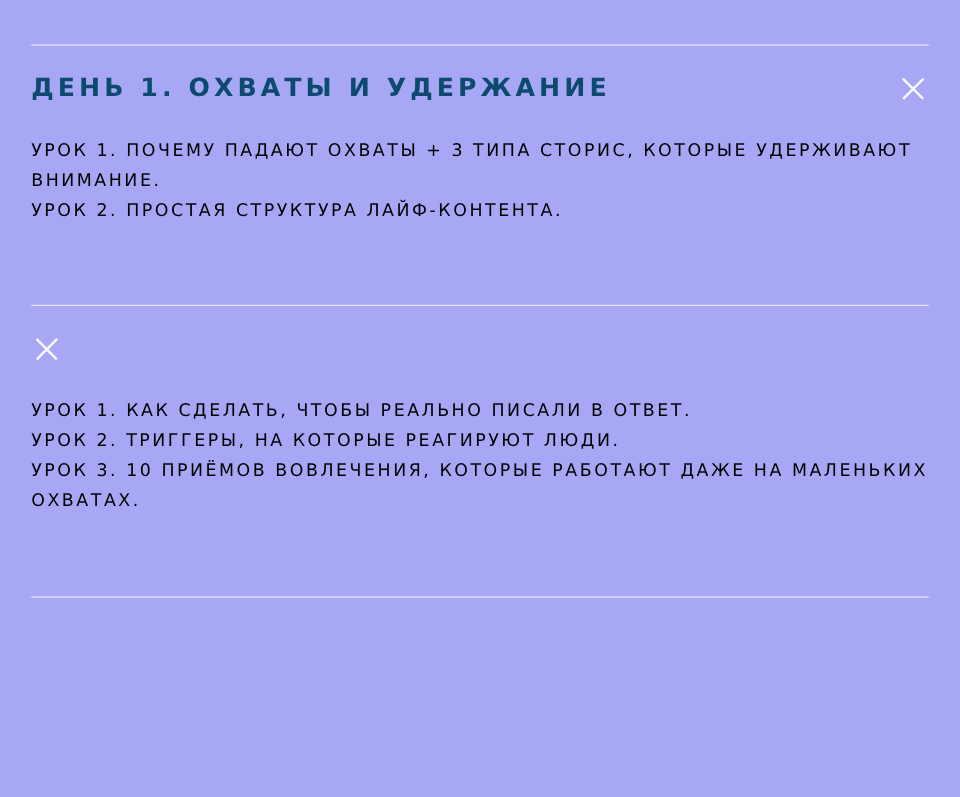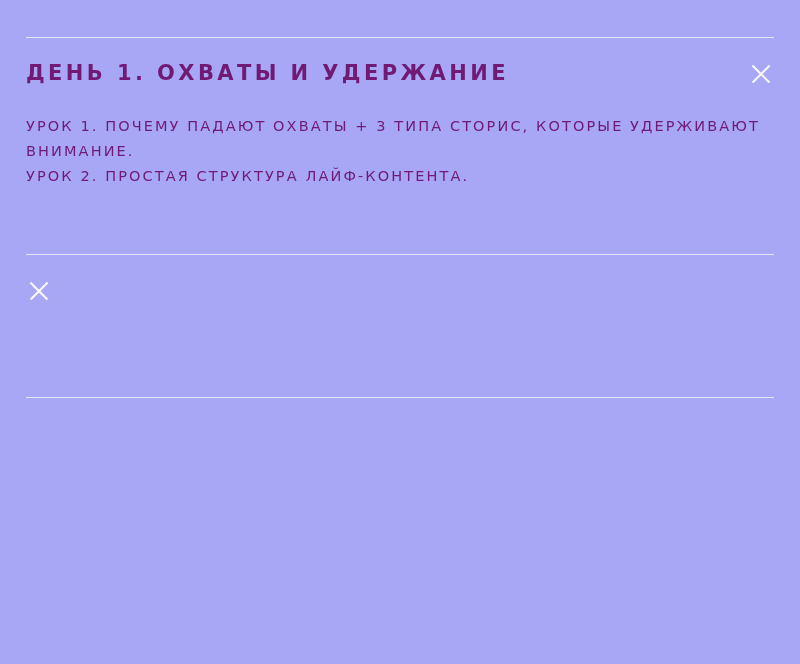--- a/index.html
+++ b/index.html
@@ -30,21 +30,21 @@
   }
   .section {
     position: relative;
   }
   .section-head {
     display: flex;
     align-items: flex-start;
     justify-content: space-between;
   }
   .section-title {
-    color: #701a75;
+    color: #0c4a6e;
     font-size: 21px;
     font-weight: bold;
     letter-spacing: 3.4px;
     line-height: 1.2;
     white-space: pre;
     text-transform: uppercase;
   }
   .close-icon {
     width: 26px;
     height: 26px;
@@ -60,21 +60,21 @@
     left: 1px;
     top: 12px;
     width: 24px;
     height: 1.6px;
     background: #ffffff;
   }
   .close-icon::before { transform: rotate(45deg); }
   .close-icon::after  { transform: rotate(-45deg); }
 
   .body-text {
-    color: #701a75;
+    color: #000000;
     font-size: 14.5px;
     letter-spacing: 2.1px;
     line-height: 25px;
     white-space: pre-wrap;
     text-transform: uppercase;
   }
   .para { margin: 0; }
   .gap { height: 25px; }
 
   
@@ -116,19 +116,22 @@
   </div>
 
   <div class="divider sec1-divider"></div>
 
   <div class="section">
     <div class="section-head sec2-head">
       <div class="close-icon"></div>
     </div>
 
     <div class="sec2-body">
+      <p class="body-text para">УРОК 1. КАК СДЕЛАТЬ, ЧТОБЫ РЕАЛЬНО ПИСАЛИ В ОТВЕТ.
+УРОК 2. ТРИГГЕРЫ, НА КОТОРЫЕ РЕАГИРУЮТ ЛЮДИ.
+УРОК 3. 10 ПРИЁМОВ ВОВЛЕЧЕНИЯ, КОТОРЫЕ РАБОТАЮТ ДАЖЕ НА МАЛЕНЬКИХ ОХВАТАХ.</p>
       <div class="gap"></div>
     </div>
   </div>
 
   <div class="divider sec2-divider"></div>
 
 </div>
 
 </body></html>

